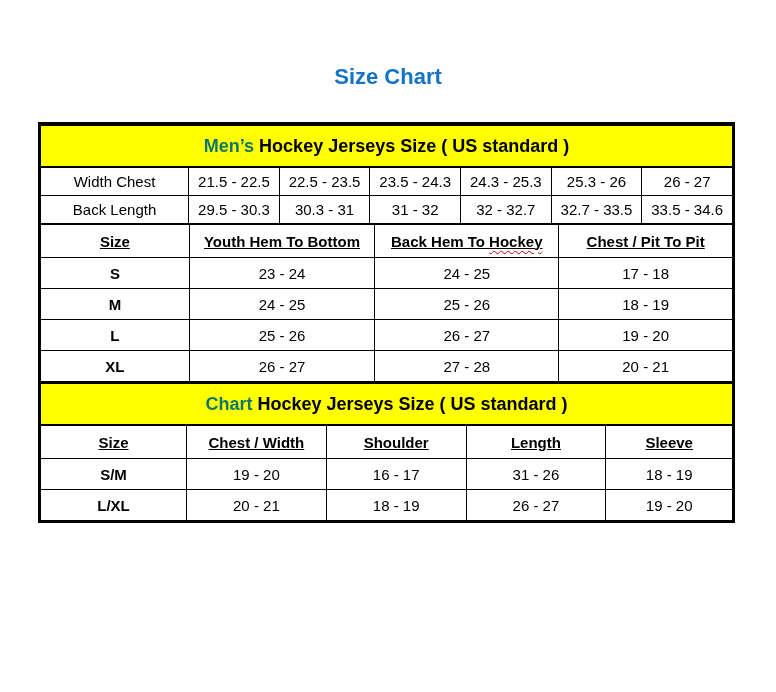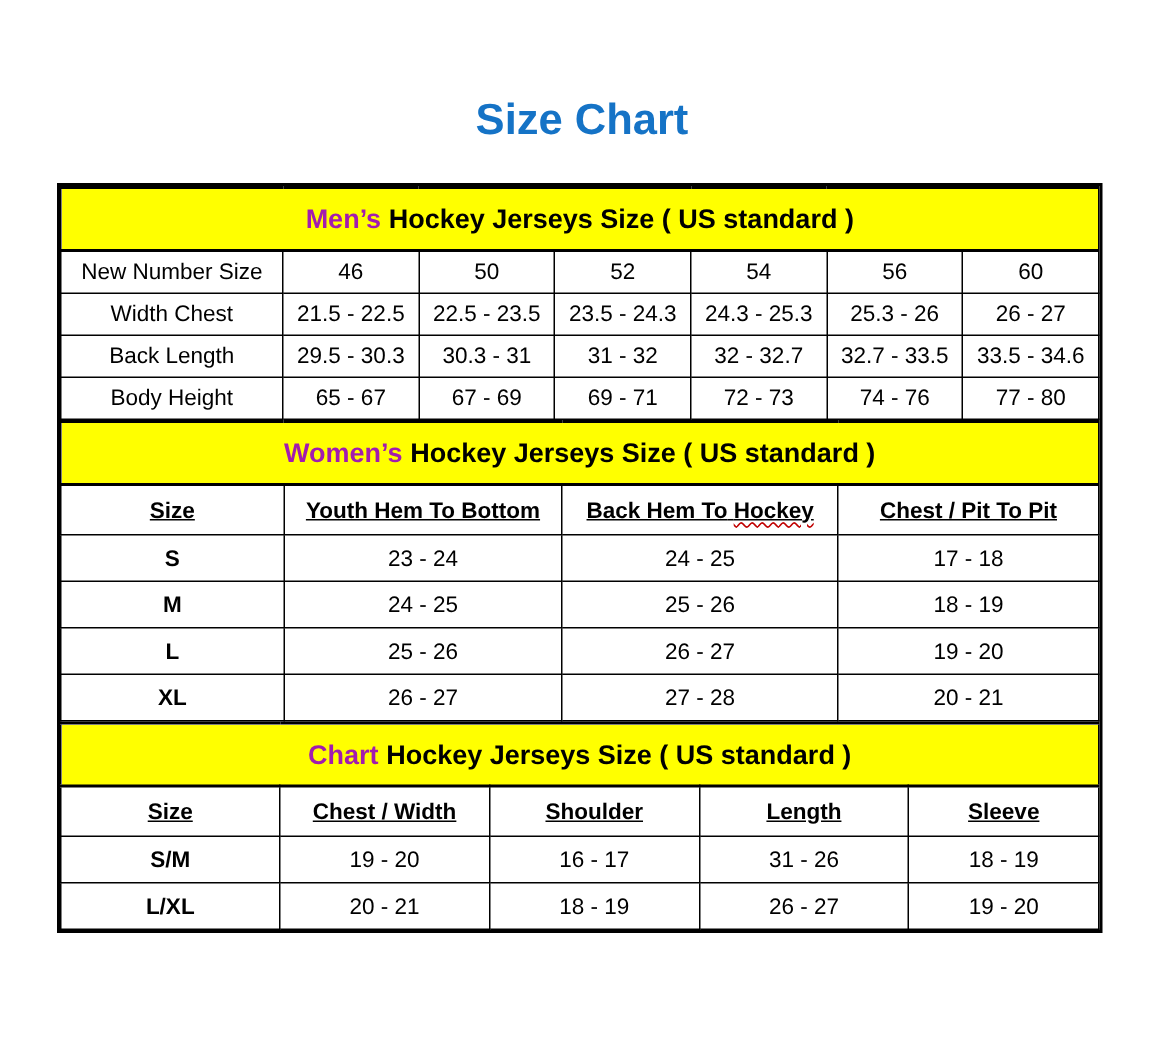--- a/index.html
+++ b/index.html
@@ -8,21 +8,21 @@
     background: #ffffff;
     overflow: hidden;
     font-family: "Liberation Sans", sans-serif;
     color: #000000;
   }
   .page { position: relative; width: 776px; height: 692px; }
   .page-title {
     position: absolute;
     top: 64px; left: 0; width: 776px;
     text-align: center;
-    font-size: 29px;
+    font-size: 22px;
     font-weight: 700;
     color: #1573C6;
     letter-spacing: 0px;
   }
   .chart-wrap {
     position: absolute;
     left: 38px; top: 122px;
     width: 697px;
     box-sizing: border-box;
     border: 2px solid #000000;
@@ -46,21 +46,21 @@
   td.plain-label { font-weight: 400; }
   td.bold-label { font-weight: 700; }
   tr.band-row td {
     background: #FFFF00;
     font-weight: 700;
     font-size: 18px;
     height: 34px;
     border-top: 2px solid #000000;
     border-bottom: 2px solid #000000;
   }
-  .hl { color: #a21caf; }
+  .hl { color: #0f766e; }
   tr.hdr th { height: 22px; }
   tr.data td { height: 21px; }
   tr.hdr-tall th { height: 26px; text-decoration: underline; }
   tr.data-tall td { height: 24px; }
   .wavy {
     text-decoration: underline;
     text-decoration-style: wavy;
     text-decoration-color: #C00000;
     text-decoration-thickness: 1px;
     text-underline-offset: 3px;
@@ -86,72 +86,48 @@
           <col style="width:13.1%">
       </colgroup>
       <tbody>
           <tr class="band-row">
         <td colspan="7">
           <span class="hl">Men’s</span>
           <span>Hockey Jerseys Size ( US standard )</span>
         </td>
       </tr>
       <tr class="data">
-        <td class="plain-label">New Number Size</td>
-        <td>46</td>
-        <td>50</td>
-        <td>52</td>
-        <td>54</td>
-        <td>56</td>
-        <td>60</td>
-      </tr>
-      <tr class="data">
         <td class="plain-label">Width Chest</td>
         <td>21.5 - 22.5</td>
         <td>22.5 - 23.5</td>
         <td>23.5 - 24.3</td>
         <td>24.3 - 25.3</td>
         <td>25.3 - 26</td>
         <td>26 - 27</td>
       </tr>
       <tr class="data">
         <td class="plain-label">Back Length</td>
         <td>29.5 - 30.3</td>
         <td>30.3 - 31</td>
         <td>31 - 32</td>
         <td>32 - 32.7</td>
         <td>32.7 - 33.5</td>
         <td>33.5 - 34.6</td>
       </tr>
-      <tr class="data">
-        <td class="plain-label">Body Height</td>
-        <td>65 - 67</td>
-        <td>67 - 69</td>
-        <td>69 - 71</td>
-        <td>72 - 73</td>
-        <td>74 - 76</td>
-        <td>77 - 80</td>
-      </tr>
     </tbody>
       </table>
 
     <table>
       <colgroup>
         <col style="width:21.5%">
           <col style="width:26.8%">
           <col style="width:26.6%">
           <col style="width:25.1%">
       </colgroup>
       <tbody>
-          <tr class="band-row">
-        <td colspan="4">
-          <span class="hl">Women’s</span>
-          <span>Hockey Jerseys Size ( US standard )</span>
-        </td>
-      </tr>
       <tr class="hdr-tall">
         <th>Size</th>
         <th>Youth Hem To Bottom</th>
         <th>
           <span>Back Hem To</span>
           <span class="wavy">Hockey</span>
         </th>
         <th>Chest / Pit To Pit</th>
       </tr>
       <tr class="data-tall">

